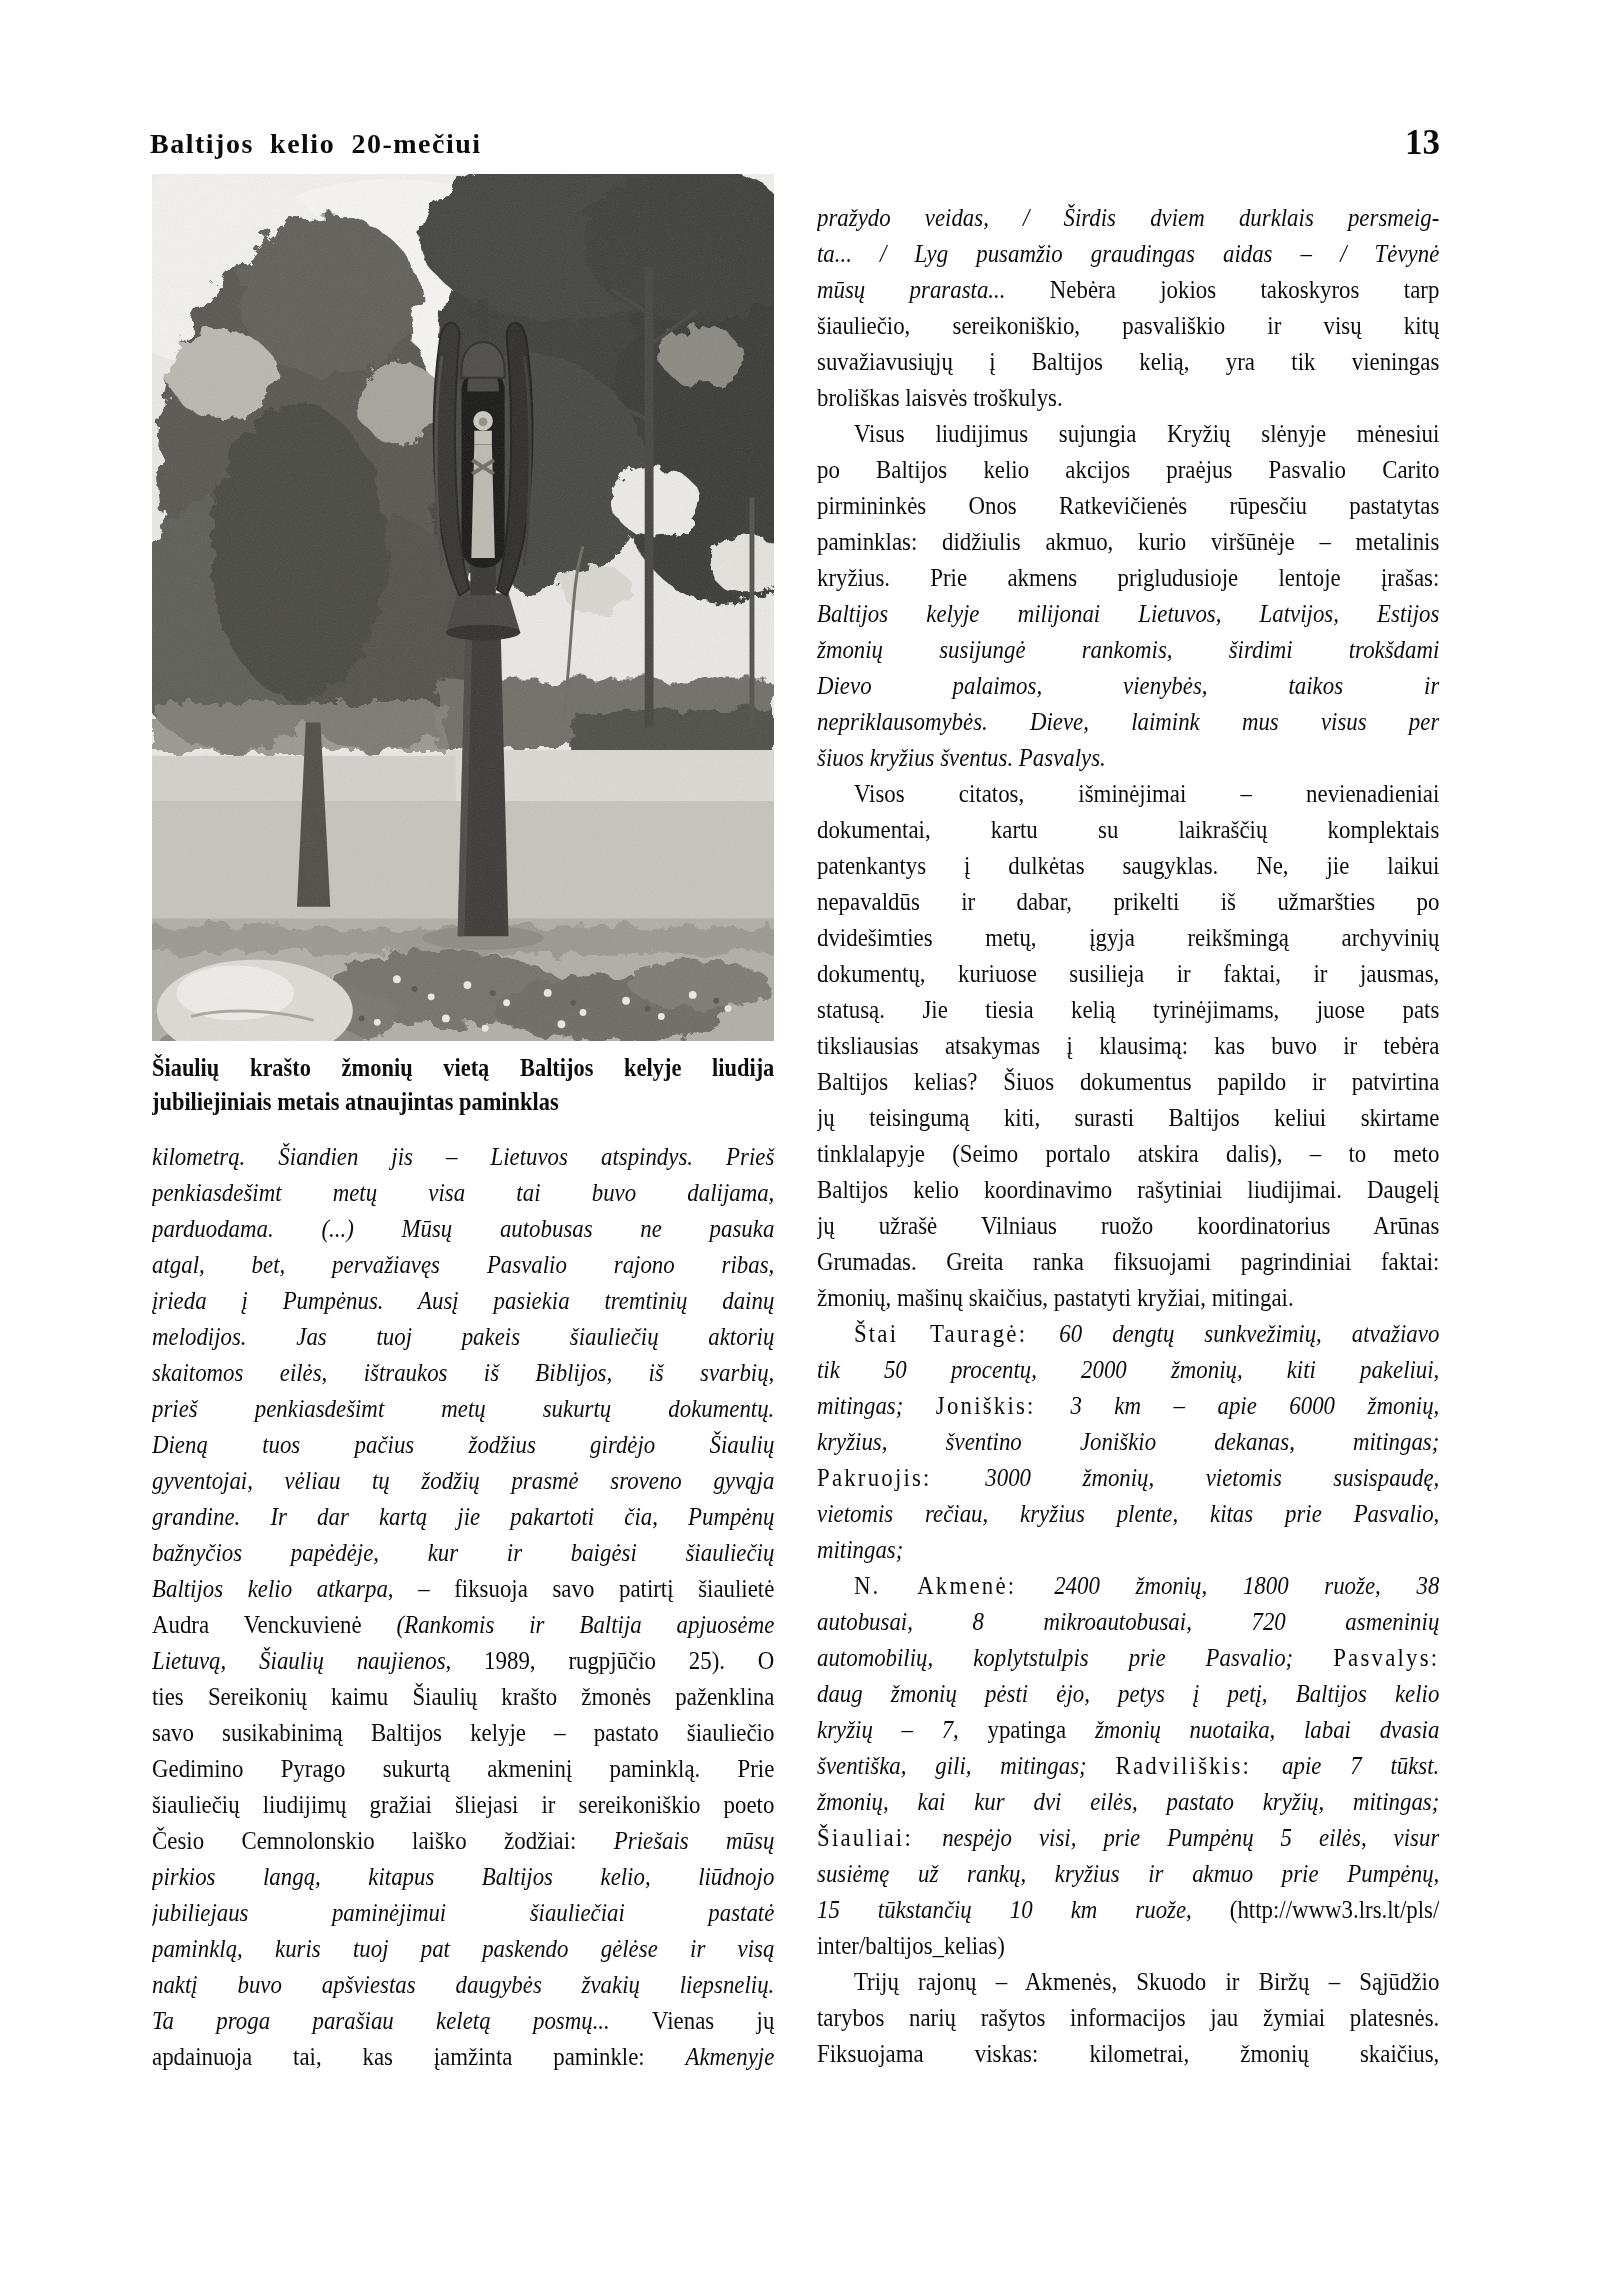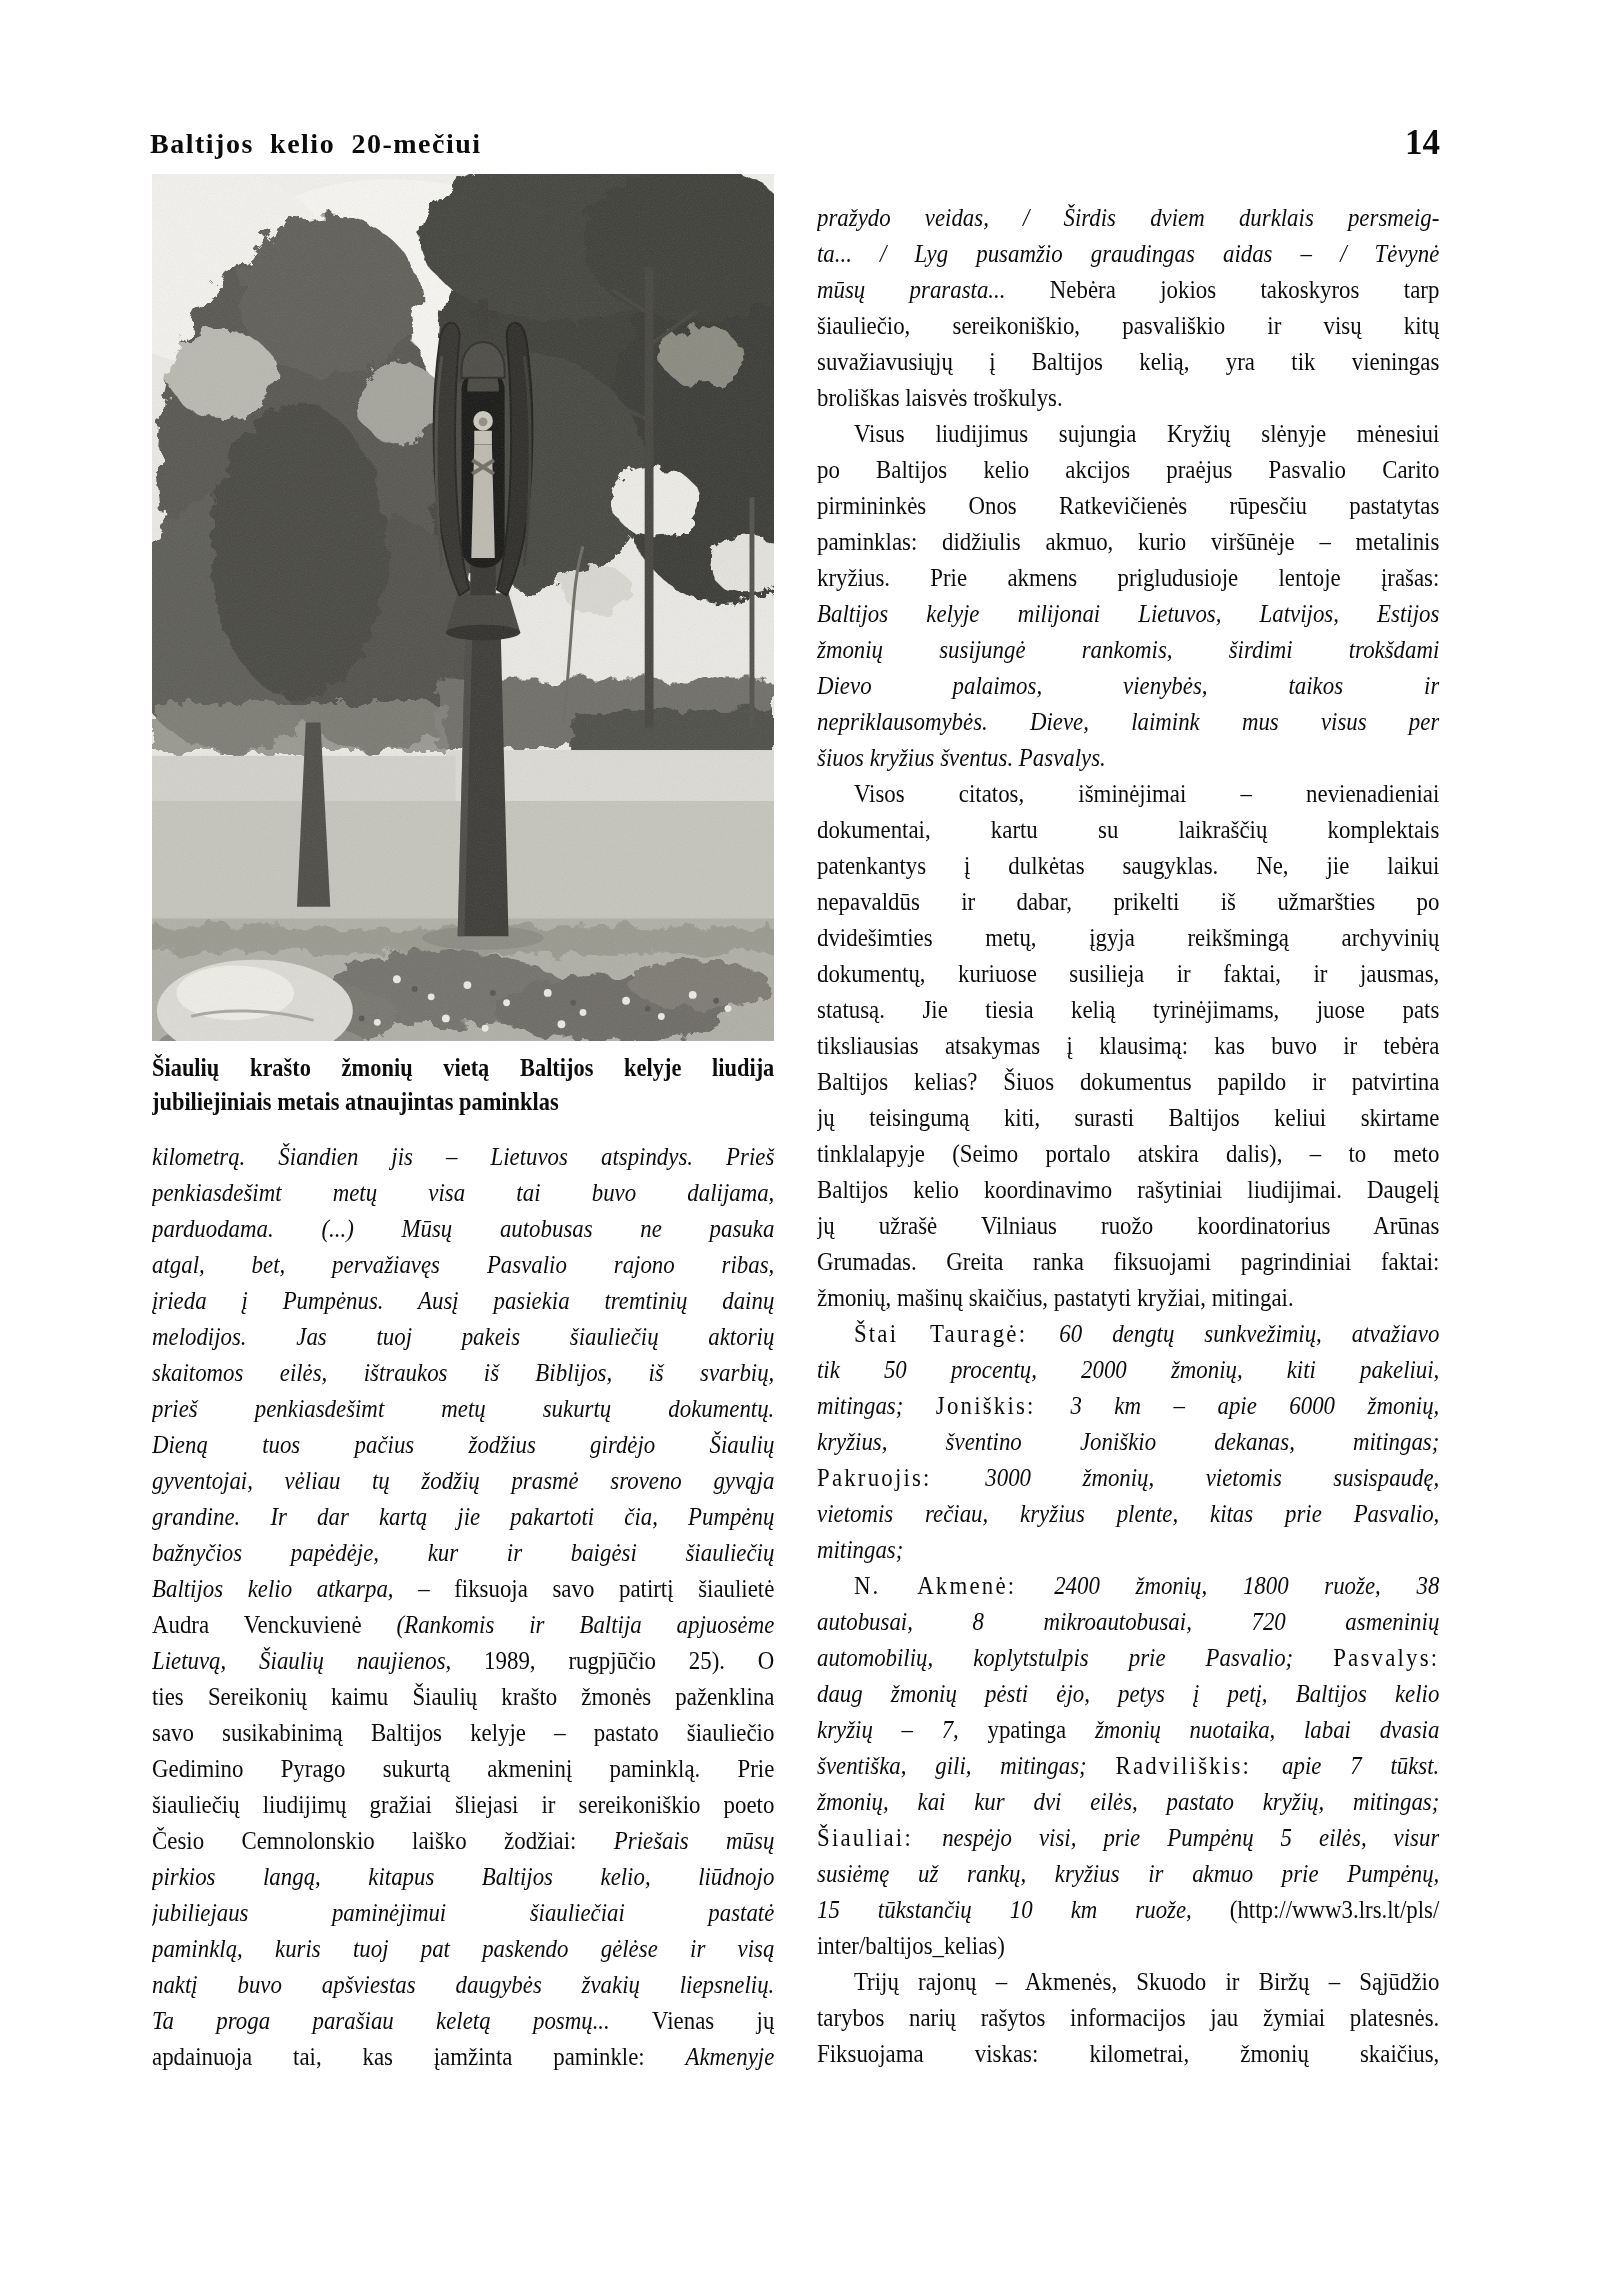--- a/index.html
+++ b/index.html
@@ -47,21 +47,21 @@
   .tline.lind{text-indent:42px;}
   .it{font-style:italic;}
   .sp{letter-spacing:2.5px;}
 </style>
 </head>
 <body>
 
 <div class="page">
 
   <div class="hdr-title">Baltijos kelio 20-mečiui</div>
-  <div class="hdr-pageno">14</div>
+  <div class="hdr-pageno">13</div>
 
   <div class="photo">
     <svg viewBox="0 0 635 885" width="622" height="867" role="img">
       <defs>
         <filter id="rough" x="-25%" y="-25%" width="150%" height="150%">
           <feTurbulence type="fractalNoise" baseFrequency="0.045" numOctaves="4" seed="11" result="n"></feTurbulence>
           <feDisplacementMap in="SourceGraphic" in2="n" scale="24"></feDisplacementMap>
         </filter>
         <filter id="grainF" x="0" y="0" width="100%" height="100%">
           <feTurbulence type="fractalNoise" baseFrequency="0.9" numOctaves="2" seed="5"></feTurbulence>

